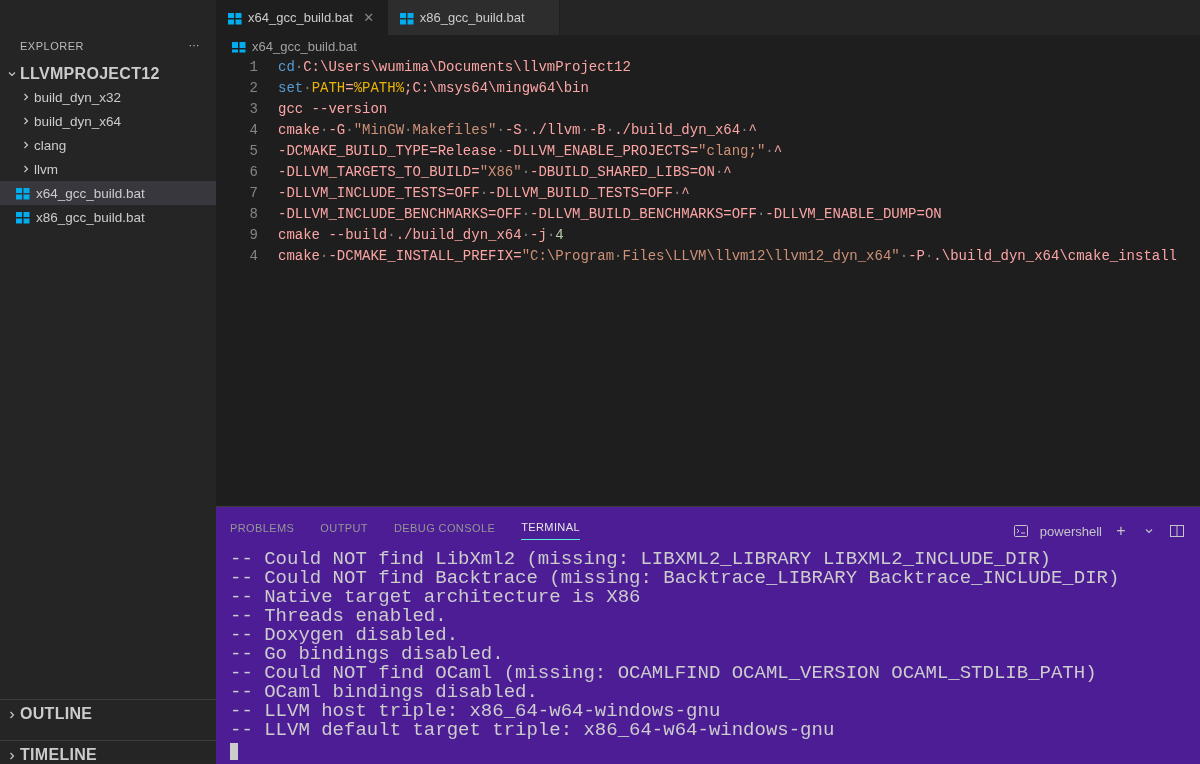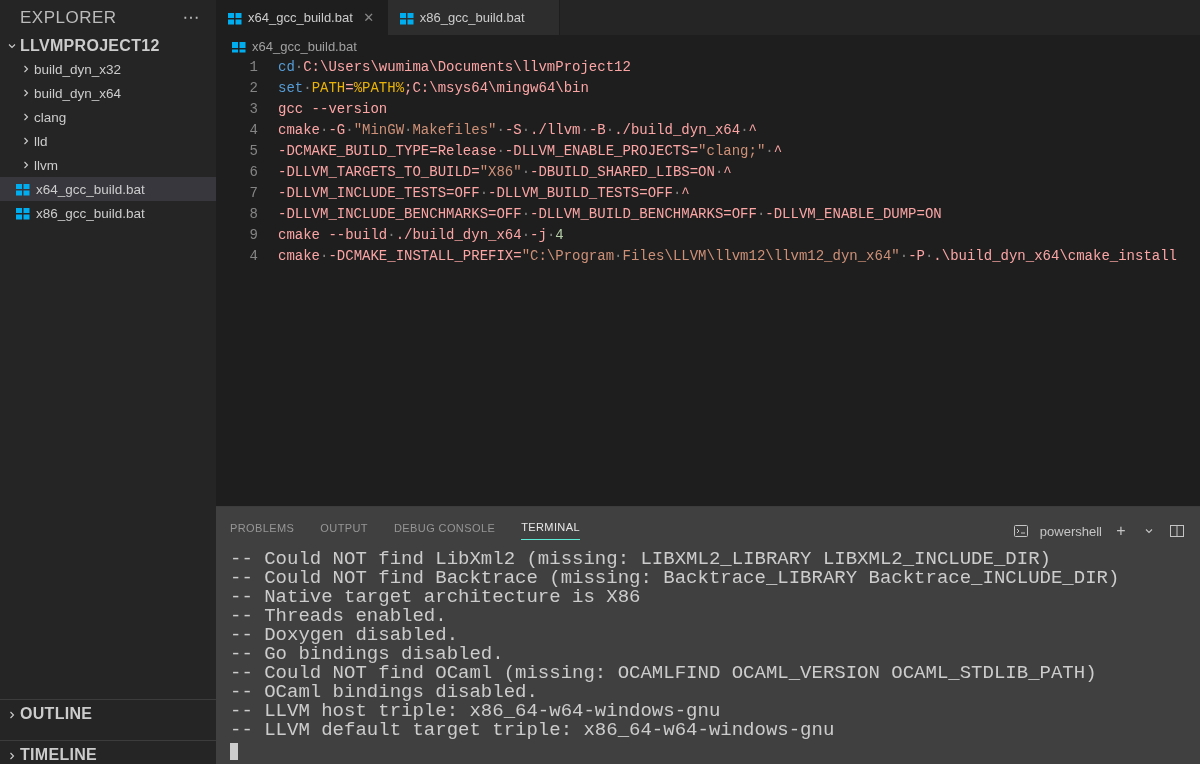--- a/index.html
+++ b/index.html
@@ -7,21 +7,21 @@
   font-family: "Segoe UI", -apple-system, sans-serif;
   background: #1e1e1e;
   color: #cccccc;
   width: 1200px;
   height: 764px;
   overflow: hidden;
   font-size: 13px;
   display: flex;
 }
 .sidebar { width: 216px; background: #252526; display: flex; flex-direction: column; }
-.sidebar-header { height: 35px; display: flex; align-items: center; justify-content: space-between; padding: 0 12px 0 20px; font-size: 17px; letter-spacing: 0.5px; color: #bbbbbb; }
+.sidebar-header { height: 35px; display: flex; align-items: center; justify-content: space-between; padding: 0 12px 0 20px; font-size: 11px; letter-spacing: 0.5px; color: #bbbbbb; margin-top: 28px; }
 .ellipsis { cursor: pointer; padding: 2px 4px; }
 .section-header { height: 22px; display: flex; align-items: center; padding-left: 4px; cursor: pointer; }
 .chevron { display: inline-flex; width: 16px; height: 16px; align-items: center; justify-content: center; }
 .section-label { font-size: 16px; font-weight: 700; letter-spacing: 0.3px; }
 .tree-item { height: 24px; display: flex; align-items: center; padding-left: 18px; cursor: pointer; font-size: 13.5px; color: #cccccc; }
 .tree-item.root-file { padding-left: 14px; }
 .tree-item.active { background: #37373d; }
 .chevron-r { width: 16px; display: inline-flex; align-items: center; justify-content: center; }
 .file-icon { width: 18px; height: 18px; display: inline-flex; align-items: center; justify-content: center; margin-right: 4px; }
 .bottom-sections { margin-top: auto; }
@@ -38,21 +38,21 @@
 .gutter .ln { height: 21px; }
 .code { flex: 1; overflow: hidden; padding-right: 8px; }
 .code .line { height: 21px; }
 .t-cmd { color: #569cd6; }
 .t-keyword { color: #569cd6; }
 .t-var { color: #eab308; }
 .t-str { color: #ce9178; }
 .t-num { color: #b5cea8; }
 .t-dot { color: #808080; }
 .t-plain { color: #fca5a5; }
-.panel { height: 258px; border-top: 1px solid #3c3c3c; display: flex; flex-direction: column; background: #404040; }
+.panel { height: 258px; border-top: 1px solid #3c3c3c; display: flex; flex-direction: column; background: #4c1d95; }
 .panel-tabs { height: 33px; display: flex; align-items: flex-end; padding: 0 14px; }
 .panel-tab { font-size: 11px; letter-spacing: 0.4px; color: #969696; padding: 6px 0; margin-right: 26px; cursor: pointer; text-transform: uppercase; }
 .panel-tab.active { color: #e7e7e7; border-bottom: 1px solid #5eead4; }
 .panel-actions { margin-left: auto; display: flex; align-items: center; gap: 10px; color: #c5c5c5; font-size: 13px; }
 .panel-actions .icon { display: inline-flex; align-items: center; justify-content: center; width: 18px; height: 18px; cursor: pointer; }
 .terminal-body { flex: 1; padding: 10px 14px 0 14px; font-family: Consolas, "Courier New", monospace; font-size: 19px; line-height: 19px; color: #cccccc; white-space: pre; overflow: hidden; }
 .cursor { display: inline-block; width: 8px; height: 17px; background: #cccccc; vertical-align: text-bottom; }
 svg { display: block; }
 </style>
 </head>
@@ -95,28 +95,20 @@
           </svg>
         </span>
         <span>clang</span>
       </div>
       <div class="tree-item">
         <span class="chevron-r">
           <svg width="12" height="12" viewBox="0 0 16 16">
             <path d="M6 4l4 4-4 4" stroke="#cccccc" stroke-width="1.5" fill="none"></path>
           </svg>
         </span>
-        <span>lld</span>
-      </div>
-      <div class="tree-item">
-        <span class="chevron-r">
-          <svg width="12" height="12" viewBox="0 0 16 16">
-            <path d="M6 4l4 4-4 4" stroke="#cccccc" stroke-width="1.5" fill="none"></path>
-          </svg>
-        </span>
         <span>llvm</span>
       </div>
       <div class="tree-item root-file active">
         <span class="file-icon">
           <svg width="16" height="16" viewBox="0 0 16 16">
             <rect x="1" y="3" width="6" height="5" fill="#00adef"></rect>
             <rect x="8.5" y="3" width="6" height="5" fill="#00adef"></rect>
             <rect x="1" y="9.5" width="6" height="5" fill="#00adef"></rect>
             <rect x="8.5" y="9.5" width="6" height="5" fill="#00adef"></rect>
           </svg>

